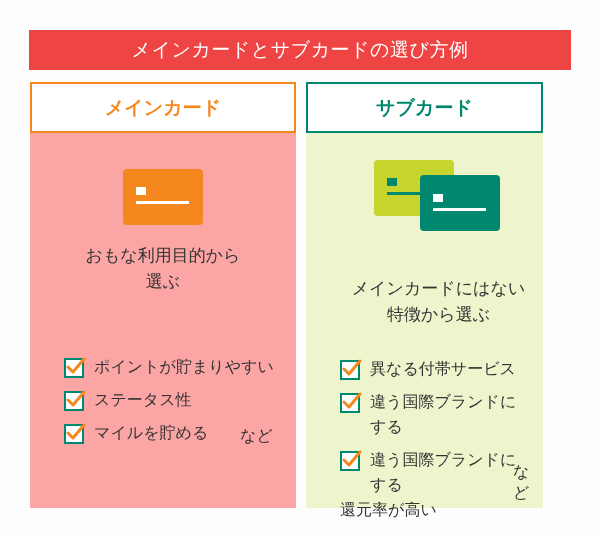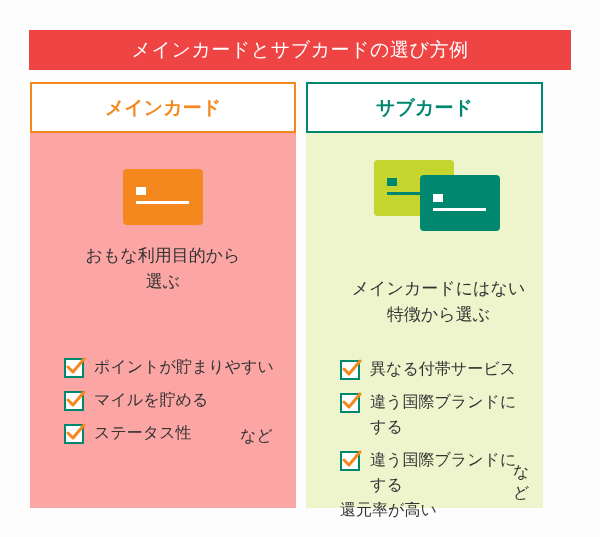--- a/index.html
+++ b/index.html
@@ -46,28 +46,28 @@
         <rect x="1" y="3" width="18" height="18" fill="#fff" stroke="#00876f" stroke-width="2"></rect>
         <path d="M4 11 L9 16 L20 3" fill="none" stroke="#f5871f" stroke-width="3" stroke-linecap="round" stroke-linejoin="round"></path>
       </svg>
       <span>ポイントが貯まりやすい</span>
     </li>
     <li>
       <svg class="check" viewBox="0 0 22 22">
         <rect x="1" y="3" width="18" height="18" fill="#fff" stroke="#00876f" stroke-width="2"></rect>
         <path d="M4 11 L9 16 L20 3" fill="none" stroke="#f5871f" stroke-width="3" stroke-linecap="round" stroke-linejoin="round"></path>
       </svg>
-      <span>マイルを貯める</span>
+      <span>ステータス性</span>
     </li>
     <li>
       <svg class="check" viewBox="0 0 22 22">
         <rect x="1" y="3" width="18" height="18" fill="#fff" stroke="#00876f" stroke-width="2"></rect>
         <path d="M4 11 L9 16 L20 3" fill="none" stroke="#f5871f" stroke-width="3" stroke-linecap="round" stroke-linejoin="round"></path>
       </svg>
-      <span>ステータス性</span>
+      <span>マイルを貯める</span>
     </li>
   </ul>
   <div class="nado" style="left:210px;top:344px;">など</div>
 </div>
 
 <div class="col sub">
   <div class="col-header">サブカード</div>
 
   <svg class="card-svg" style="left:68px;top:78px;" width="126" height="72" viewBox="0 0 126 72">
     <rect x="0" y="0" width="80" height="56" rx="4" fill="#c5d52e"></rect>

